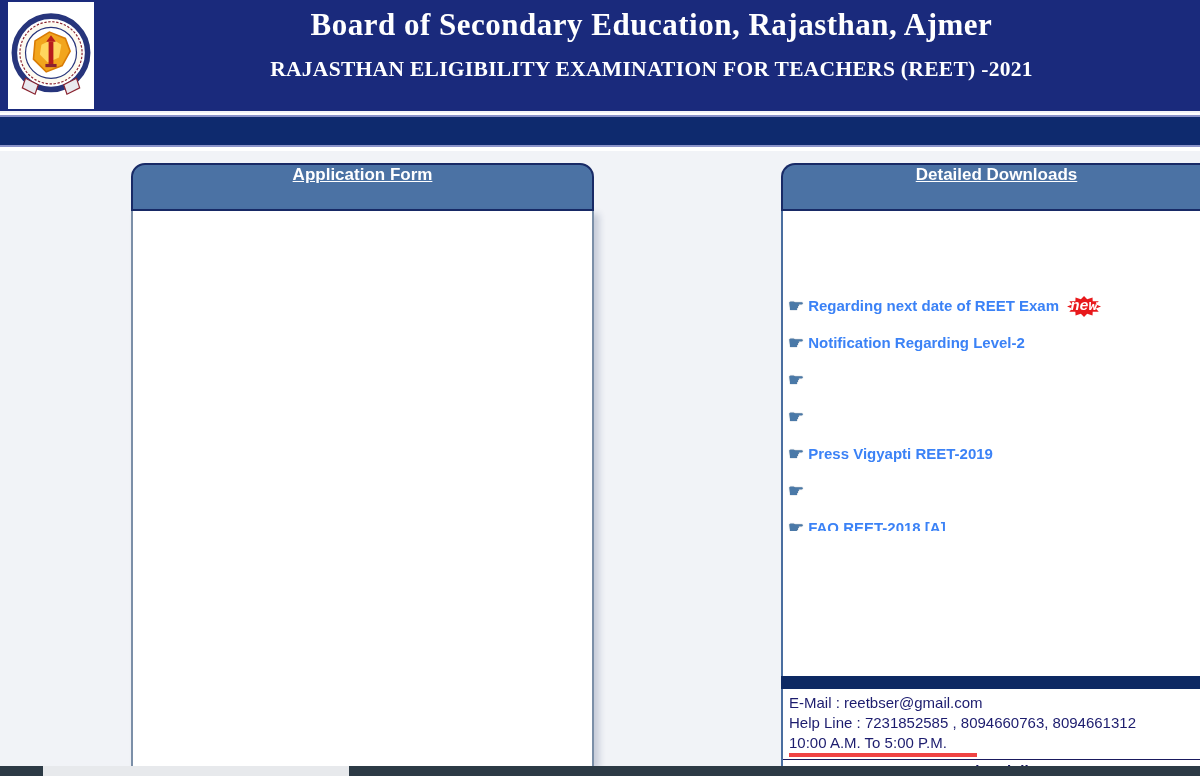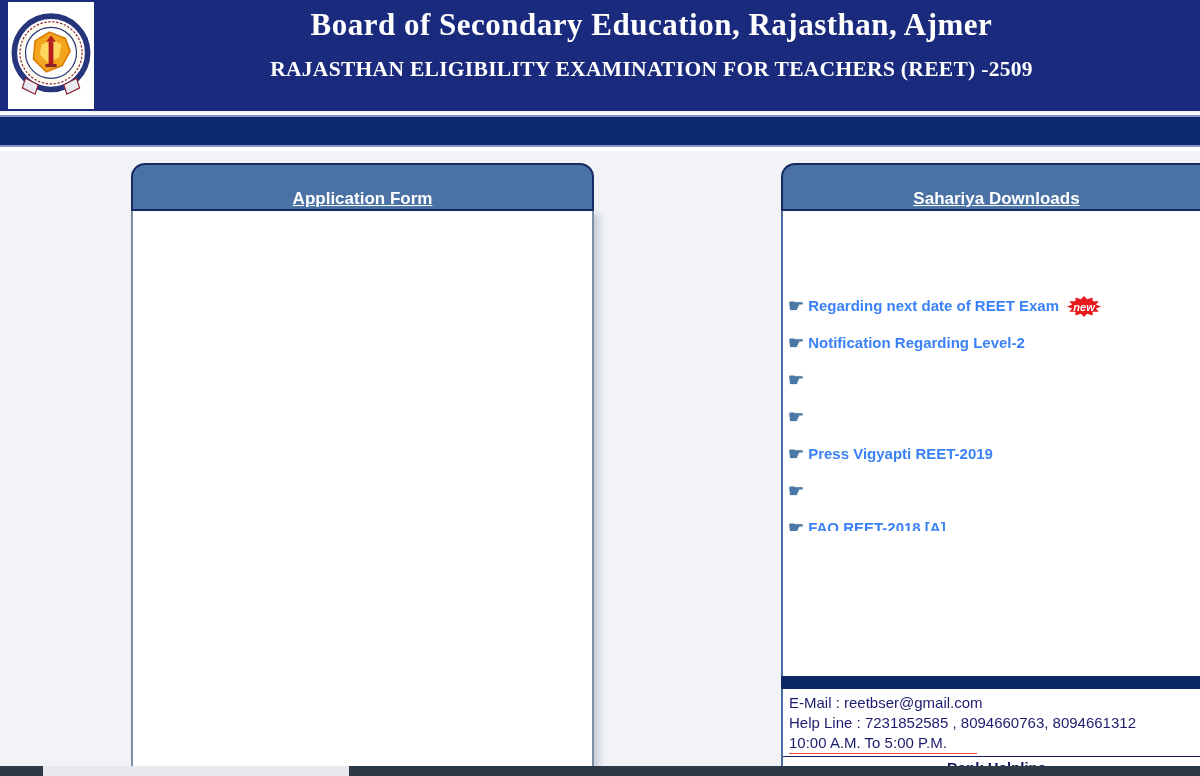--- a/index.html
+++ b/index.html
@@ -25,21 +25,21 @@
   .navbar { position:absolute; top:113px; left:0; width:1200px; height:38px; background:#ffffff; }
   .navbar-inner {
     margin-top:2px; height:28px; background:#0e2a6e;
     border-top:2px solid #8a93c9; border-bottom:2px solid #8a93c9;
   }
 
   
   .panel-header {
     height:48px; background:#4b72a4;
     border:2px solid #182a66; border-radius:14px 14px 0 0; box-sizing:border-box;
-    display:flex; align-items:flex-end; justify-content:center;
+    display:flex; align-items:flex-start; justify-content:center;
   }
   .panel-title {
     color:#ffffff; font-weight:bold; font-size:17px; text-decoration:underline; cursor:pointer;
   }
 
   
   .panel-left { position:absolute; left:131px; top:163px; width:463px; bottom:10px; }
   .panel-left .panel-body {
     background:#ffffff; height:calc(100% - 48px); box-sizing:border-box;
     border-left:2px solid #7b8fa8; border-right:2px solid #7b8fa8;
@@ -59,32 +59,32 @@
   }
   .download-item { height:37px; display:flex; align-items:flex-start; padding-left:5px; cursor:pointer; }
   .hand-icon {
     font-family:"DejaVu Sans", sans-serif; font-size:18px; line-height:20px;
     color:#4a79a8; text-shadow:0 0 1px #2b4e74; margin-right:4px;
   }
   .link-label { font-size:15px; font-weight:bold; line-height:20px; color:#3b82f6; white-space:nowrap; }
   .new-badge {
     width:34px; height:21px; margin-left:8px; background:#e8191c;
     clip-path:polygon(100% 50%,84.8% 59.3%,93.3% 75%,75.5% 75.5%,75% 93.3%,59.3% 84.8%,50% 100%,40.7% 84.8%,25% 93.3%,24.5% 75.5%,6.7% 75%,15.2% 59.3%,0% 50%,15.2% 40.7%,6.7% 25%,24.5% 24.5%,25% 6.7%,40.7% 15.2%,50% 0%,59.3% 15.2%,75% 6.7%,75.5% 24.5%,93.3% 25%,84.8% 40.7%);
-    color:#ffffff; font-size:11px; font-weight:bold; font-style:italic;
-    display:flex; align-items:center; justify-content:center; flex:0 0 34px;
+    color:#ffffff; font-size:15px; font-weight:bold; font-style:italic;
+    display:flex; align-items:center; justify-content:center; flex:0 0 34px;font-family:Liberation Mono, monospace;
   }
 
   .separator-bar { position:absolute; top:513px; left:0; right:0; height:13px; background:#0d2963; }
 
   .contact {
     position:absolute; top:526px; left:0; right:0; bottom:0; background:#ffffff;
     border-left:2px solid #4a6ea0; box-sizing:border-box;
     padding:4px 0 0 6px; color:#1c1c6e; font-size:15px; line-height:20px;
   }
-  .hours-line { display:inline-block; border-bottom:1px solid #ef4444; padding-right:30px; }
+  .hours-line { display:inline-block; border-bottom:4px solid #ef4444; padding-right:30px; }
   .bank-title {
     text-align:center; font-weight:bold; color:#14145c;
     border-top:1px solid #1a1a5e; margin:2px 0 0 -6px; padding-top:1px;
   }
 
   
   .hscrollbar { position:absolute; left:0; bottom:0; width:1200px; height:10px; background:#e7e9ec; z-index:20; }
   .hscroll-corner { position:absolute; left:0; top:0; width:43px; height:10px; background:#2c3a45; }
   .hscroll-thumb { position:absolute; left:349px; top:0; right:0; height:10px; background:#2c3a45; }
 </style>
@@ -103,38 +103,38 @@
         <path d="M38,50 L52,43 L63,50 L60,66 L46,72 L36,62 Z" fill="#ffd75e"></path>
         <rect x="47" y="46" width="6" height="28" fill="#b71c1c"></rect>
         <path d="M44,46 L56,46 L50,38 Z" fill="#b71c1c"></path>
         <rect x="43" y="74" width="14" height="4" fill="#8a2430"></rect>
         <path d="M18,92 L34,100 L30,112 L14,104 Z" fill="#e9e9ef" stroke="#8a2430" stroke-width="1.5"></path>
         <path d="M82,92 L66,100 L70,112 L86,104 Z" fill="#e9e9ef" stroke="#8a2430" stroke-width="1.5"></path>
       </svg>
     </div>
     <div class="header-titles">
       <div class="title1">Board of Secondary Education, Rajasthan, Ajmer</div>
-      <div class="title2">RAJASTHAN ELIGIBILITY EXAMINATION FOR TEACHERS (REET) -2509</div>
+      <div class="title2">RAJASTHAN ELIGIBILITY EXAMINATION FOR TEACHERS (REET) -2021</div>
     </div>
   </div>
 
   <div class="navbar">
     <div class="navbar-inner"></div>
   </div>
 
   <div class="panel-left">
     <div class="panel-header">
       <span class="panel-title">Application Form</span>
     </div>
     <div class="panel-body"></div>
   </div>
 
   <div class="right-col">
     <div class="panel-header">
-      <span class="panel-title">Sahariya Downloads</span>
+      <span class="panel-title">Detailed Downloads</span>
     </div>
 
     <div class="right-body">
       <ul class="downloads-list">
         <li class="download-item">
           <span class="hand-icon">☛</span>
           <span class="link-label">Regarding next date of REET Exam</span>
           <span class="new-badge">new</span>
         </li>
         <li class="download-item">

